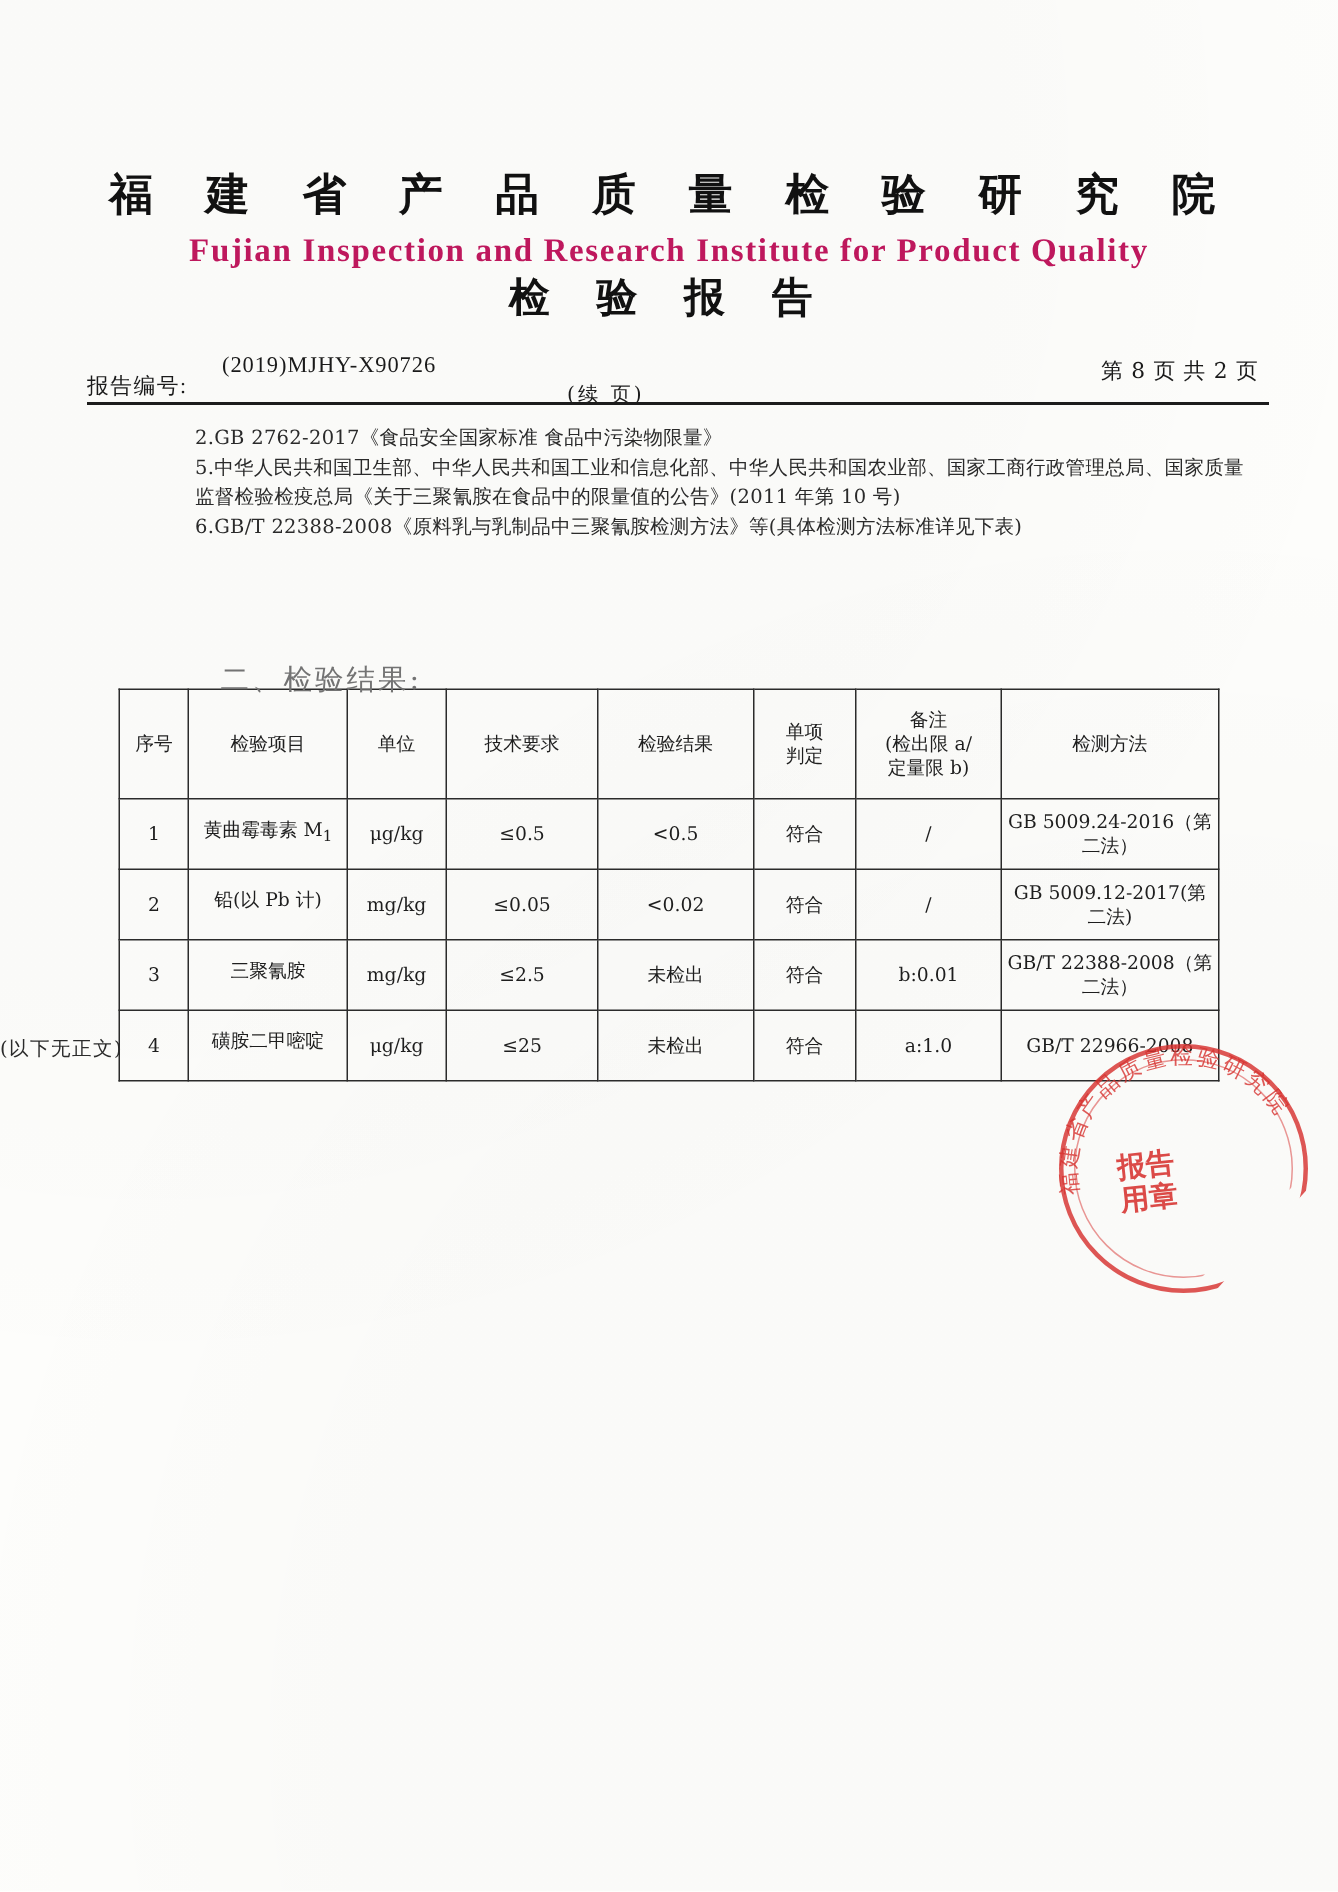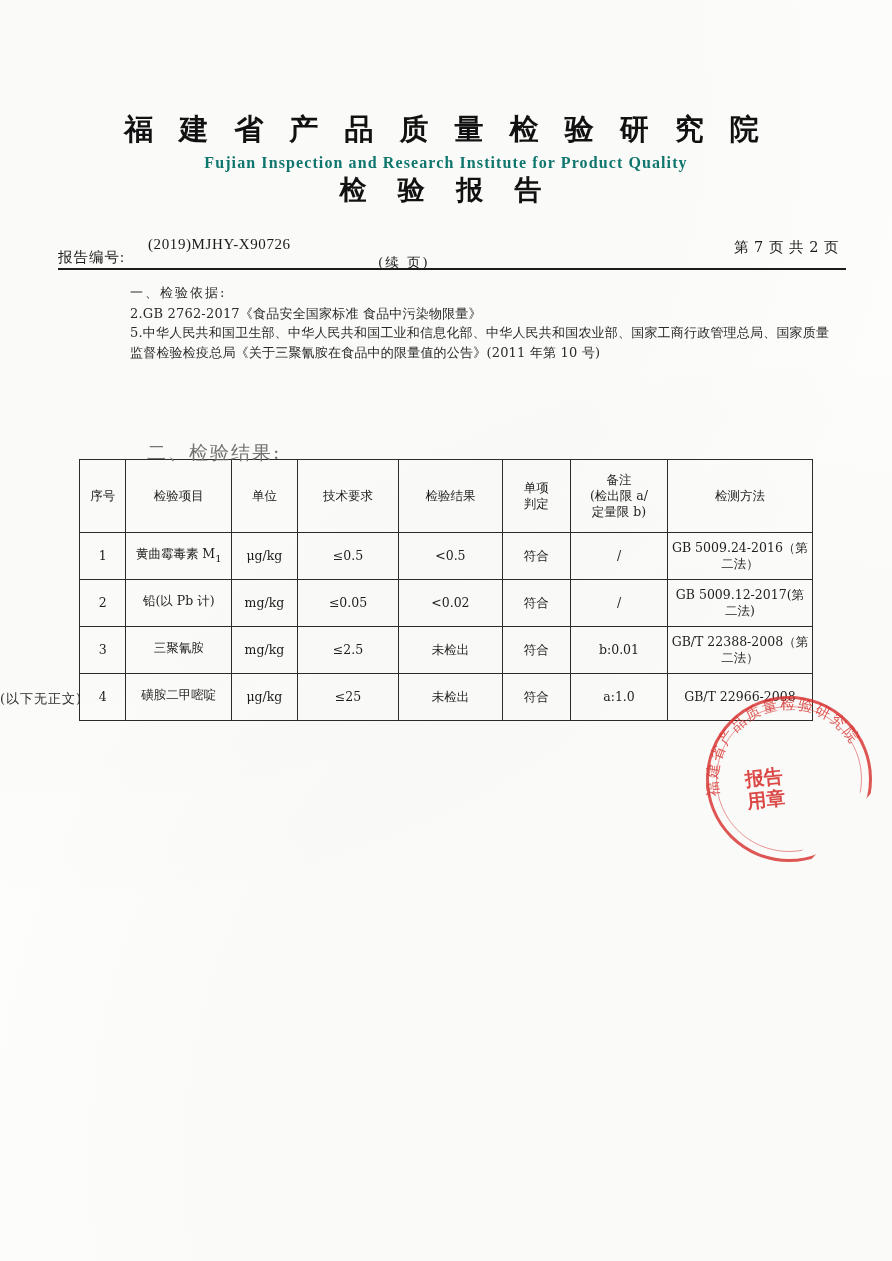--- a/index.html
+++ b/index.html
@@ -31,34 +31,34 @@
   }
 
   
   .header {
     position: absolute;
     left: 0; right: 0;
     top: 110px;
     text-align: center;
   }
   .org-cn {
-    font-family: Liberation Sans, sans-serif;
+    font-family: Liberation Mono, monospace;
     font-size: 29px;
     letter-spacing: 9px;
     font-weight: 700;
     color: #111;
     white-space: nowrap;
   }
   .org-en {
     margin-top: 4px;
     font-family: "Liberation Serif", serif;
-    font-size: 16px;
+    font-size: 22px;
     font-weight: 700;
     letter-spacing: 1.1px;
-    color: #0f766e;
+    color: #be185d;
     white-space: nowrap;
   }
   .report-cn {
     margin-top: 0;
     font-family: "DejaVu Serif", serif;
     font-size: 27px;
     font-weight: 700;
     letter-spacing: 11px;
     color: #111;
   }
@@ -247,28 +247,28 @@
   <div class="header">
     <div class="org-cn">福 建 省 产 品 质 量 检 验 研 究 院</div>
     <div class="org-en">Fujian Inspection and Research Institute for Product Quality</div>
     <div class="report-cn">检 验 报 告</div>
   </div>
 
   <div class="meta">
     <span class="rpt-label">报告编号:</span>
     <span class="rpt-no">(2019)MJHY-X90726</span>
     <span class="contd">(续 页)</span>
-    <span class="pages">第 7 页  共 2 页</span>
+    <span class="pages">第 8 页  共 2 页</span>
   </div>
   <div class="rule"></div>
 
   <div class="section">
-    <div class="sec-title">一、检验依据:</div>
     <div class="line">2.GB 2762-2017《食品安全国家标准 食品中污染物限量》</div>
     <div class="line">5.中华人民共和国卫生部、中华人民共和国工业和信息化部、中华人民共和国农业部、国家工商行政管理总局、国家质量监督检验检疫总局《关于三聚氰胺在食品中的限量值的公告》(2011 年第 10 号)</div>
+    <div class="line">6.GB/T 22388-2008《原料乳与乳制品中三聚氰胺检测方法》等(具体检测方法标准详见下表)</div>
   </div>
 
   <div class="results-title">二、检验结果:</div>
 
   <table class="results">
     <thead>
       <tr>
         <th class="col-no">序号</th>
         <th class="col-item">检验项目</th>
         <th class="col-unit">单位</th>

